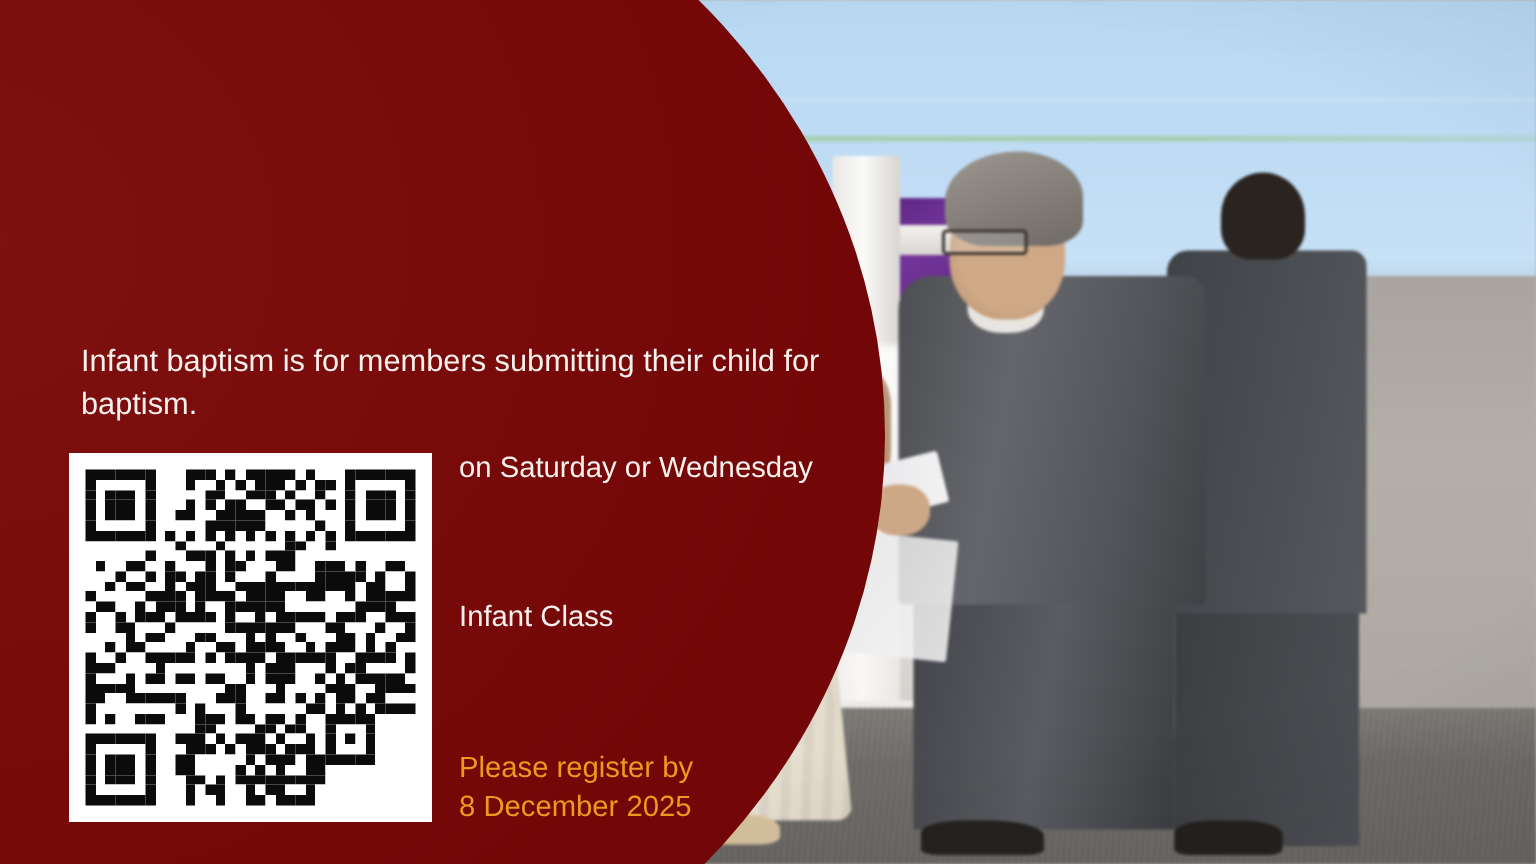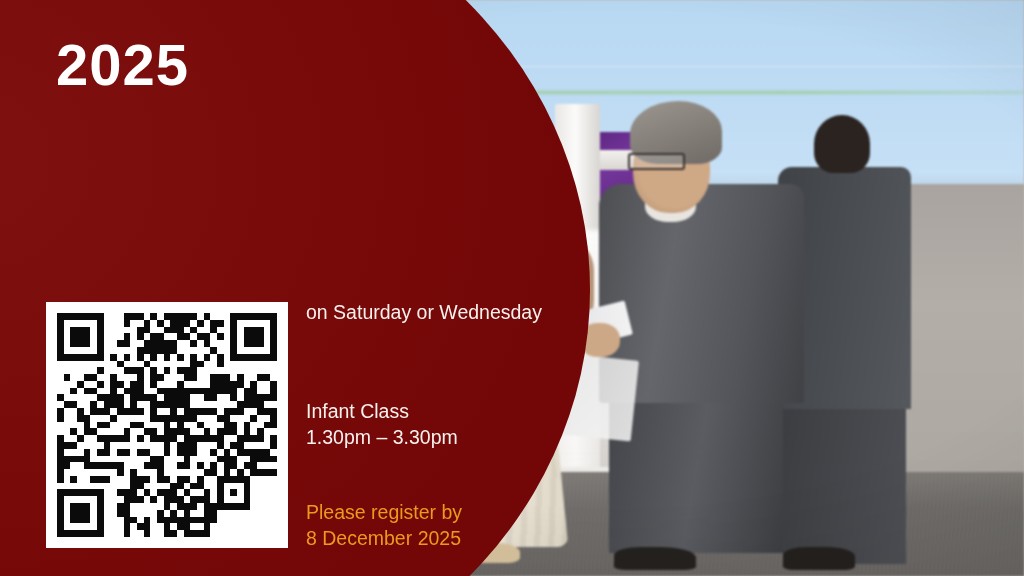--- a/index.html
+++ b/index.html
@@ -397,25 +397,25 @@
       <div class="p3-shoe"></div>
     </div>
     <div class="photo-softness"></div>
   </div>
 
   <div class="red-left-fill"></div>
   <div class="red-panel"></div>
 
   <div class="content">
 
-    <div class="year">2025</div>
 
     <div class="headline">
     </div>
 
+    <div class="lede">Infant baptism is for members submitting their child for baptism.</div>
 
     <div class="qr-box">
       <div class="qr-grid" id="qr-grid">
           <i></i>
           <i></i>
           <i></i>
           <i></i>
           <i></i>
           <i></i>
           <i></i>
@@ -1503,21 +1503,20 @@
           <i style="background: rgb(255, 255, 255);"></i>
         </div>
     </div>
 
     <div class="info-a">
       <span>on Saturday or Wednesday</span>
     </div>
 
     <div class="info-b">
       <span>Infant Class</span>
-      <span>1.30pm – 3.30pm</span>
     </div>
 
     <div class="info-c">
       <span>Please register by</span>
       <span>8 December 2025</span>
     </div>
 
   </div>
 </div>
 

